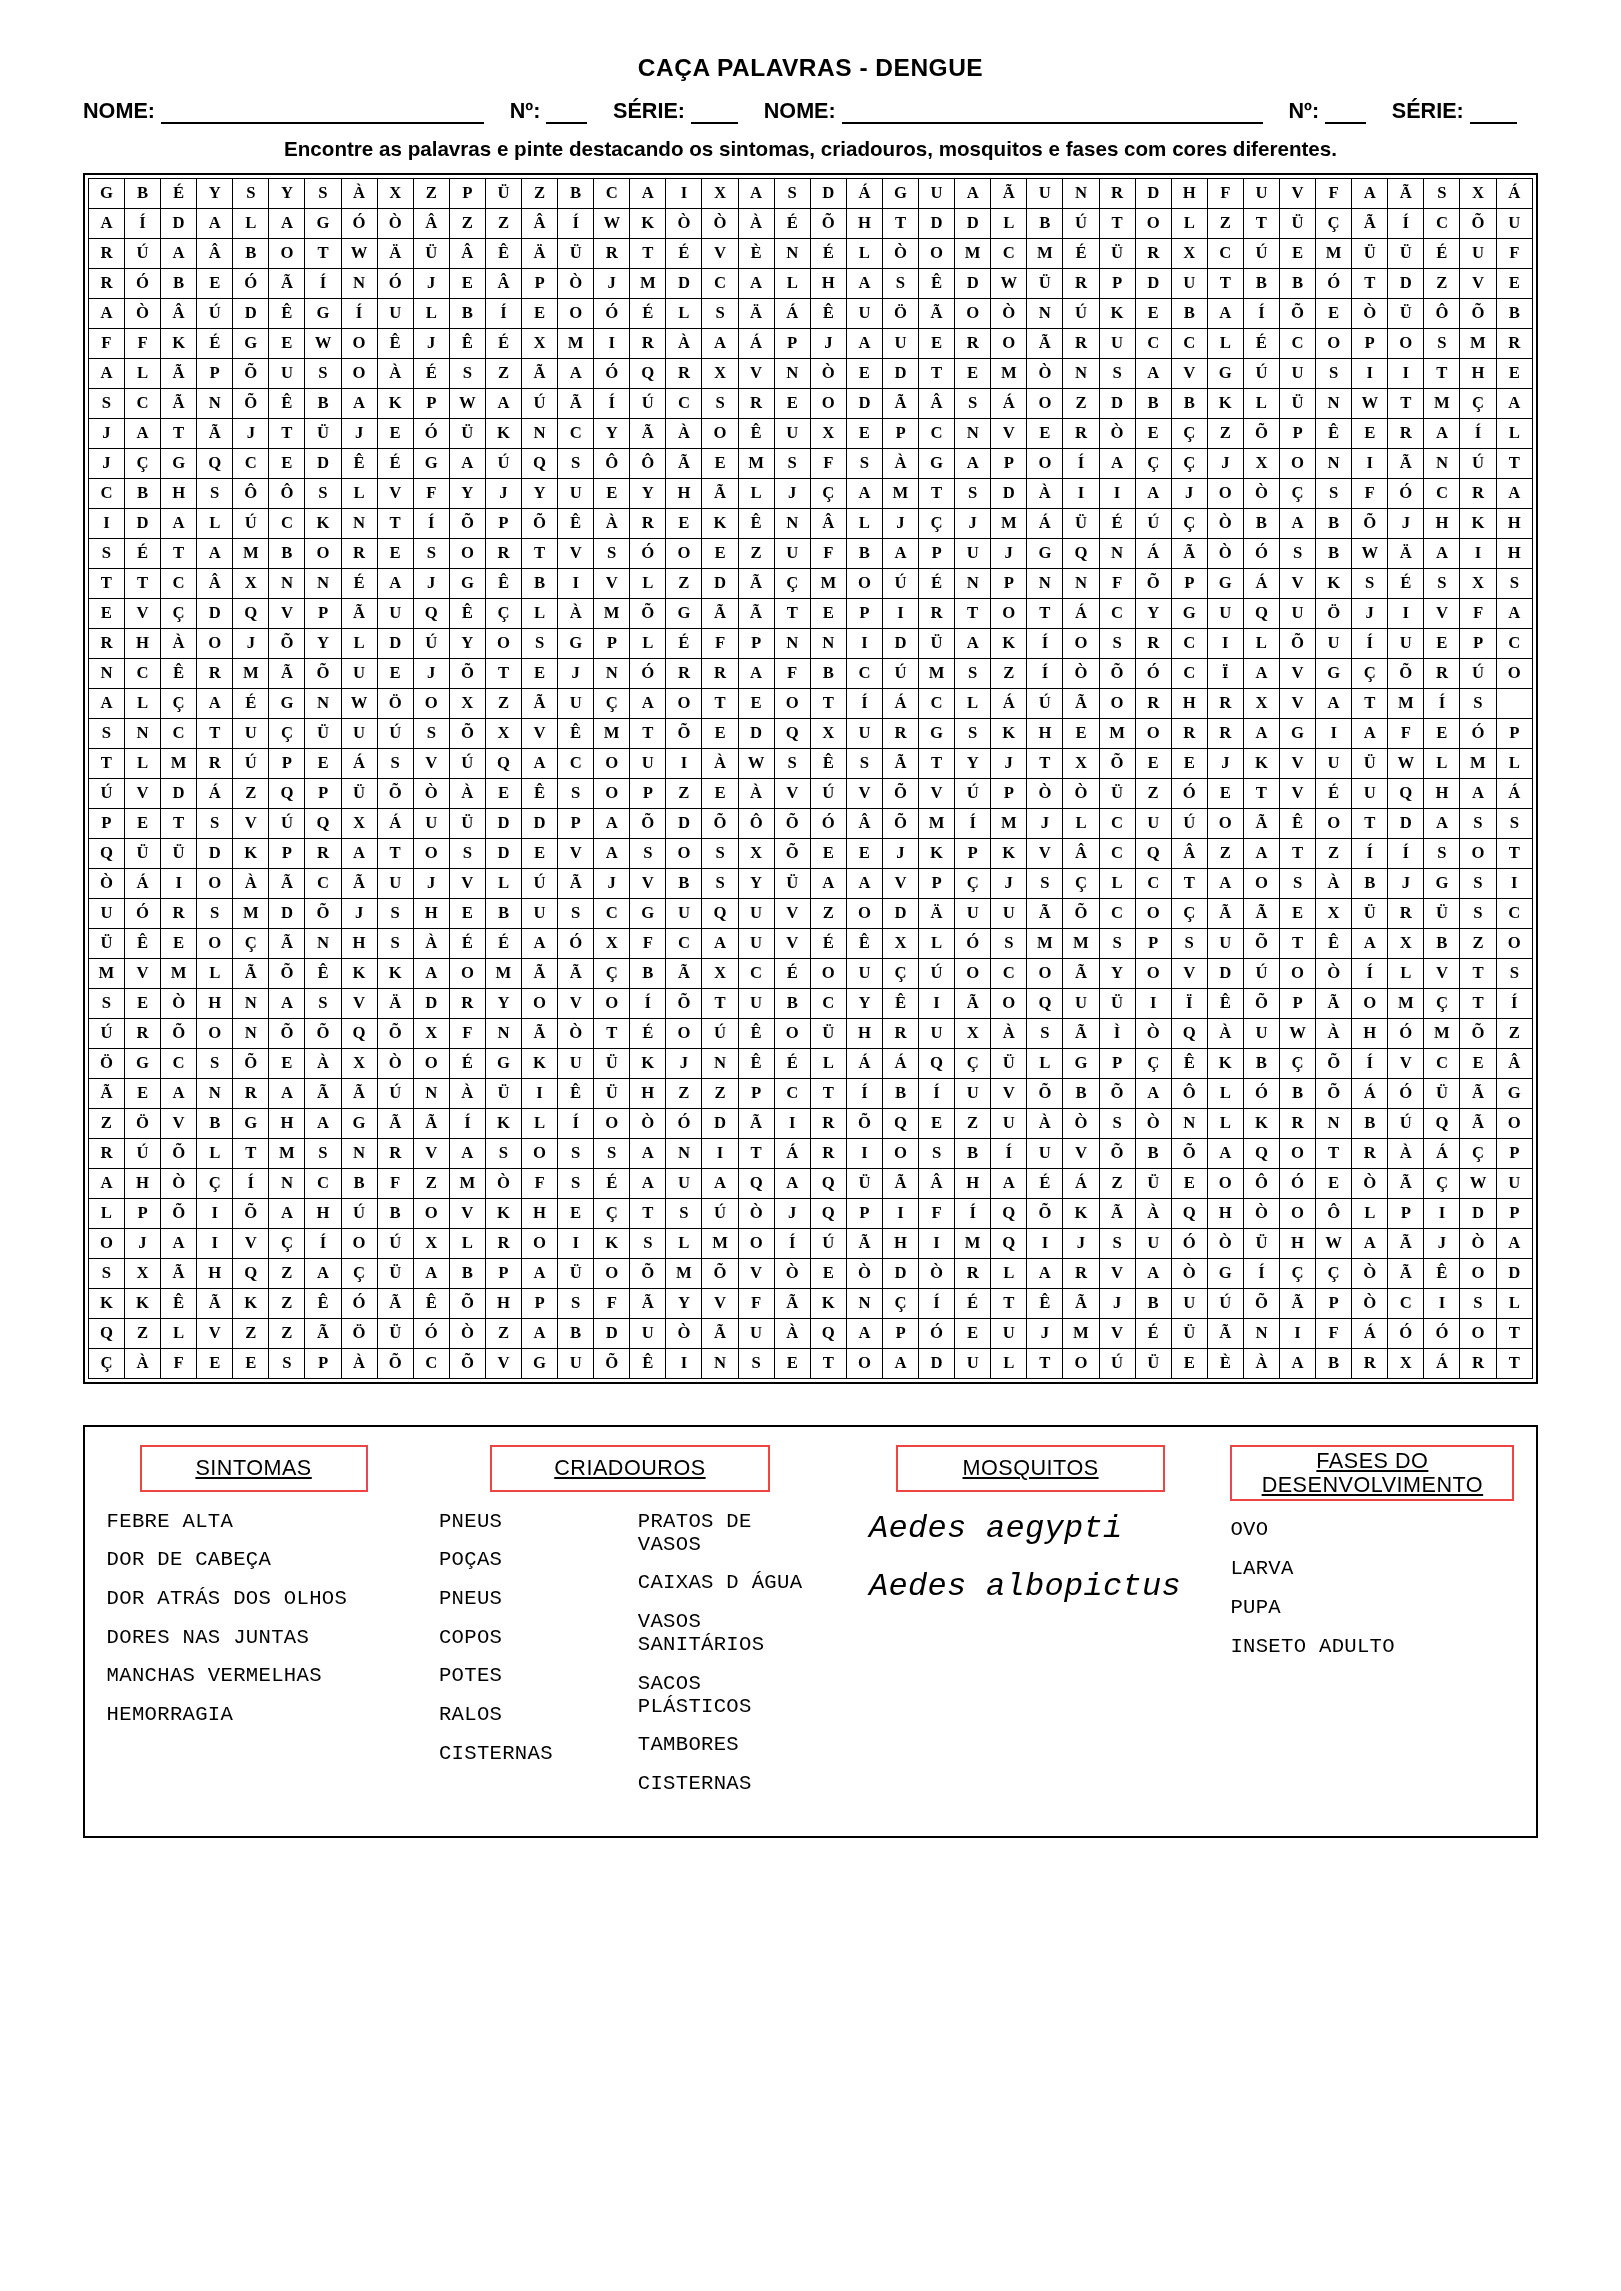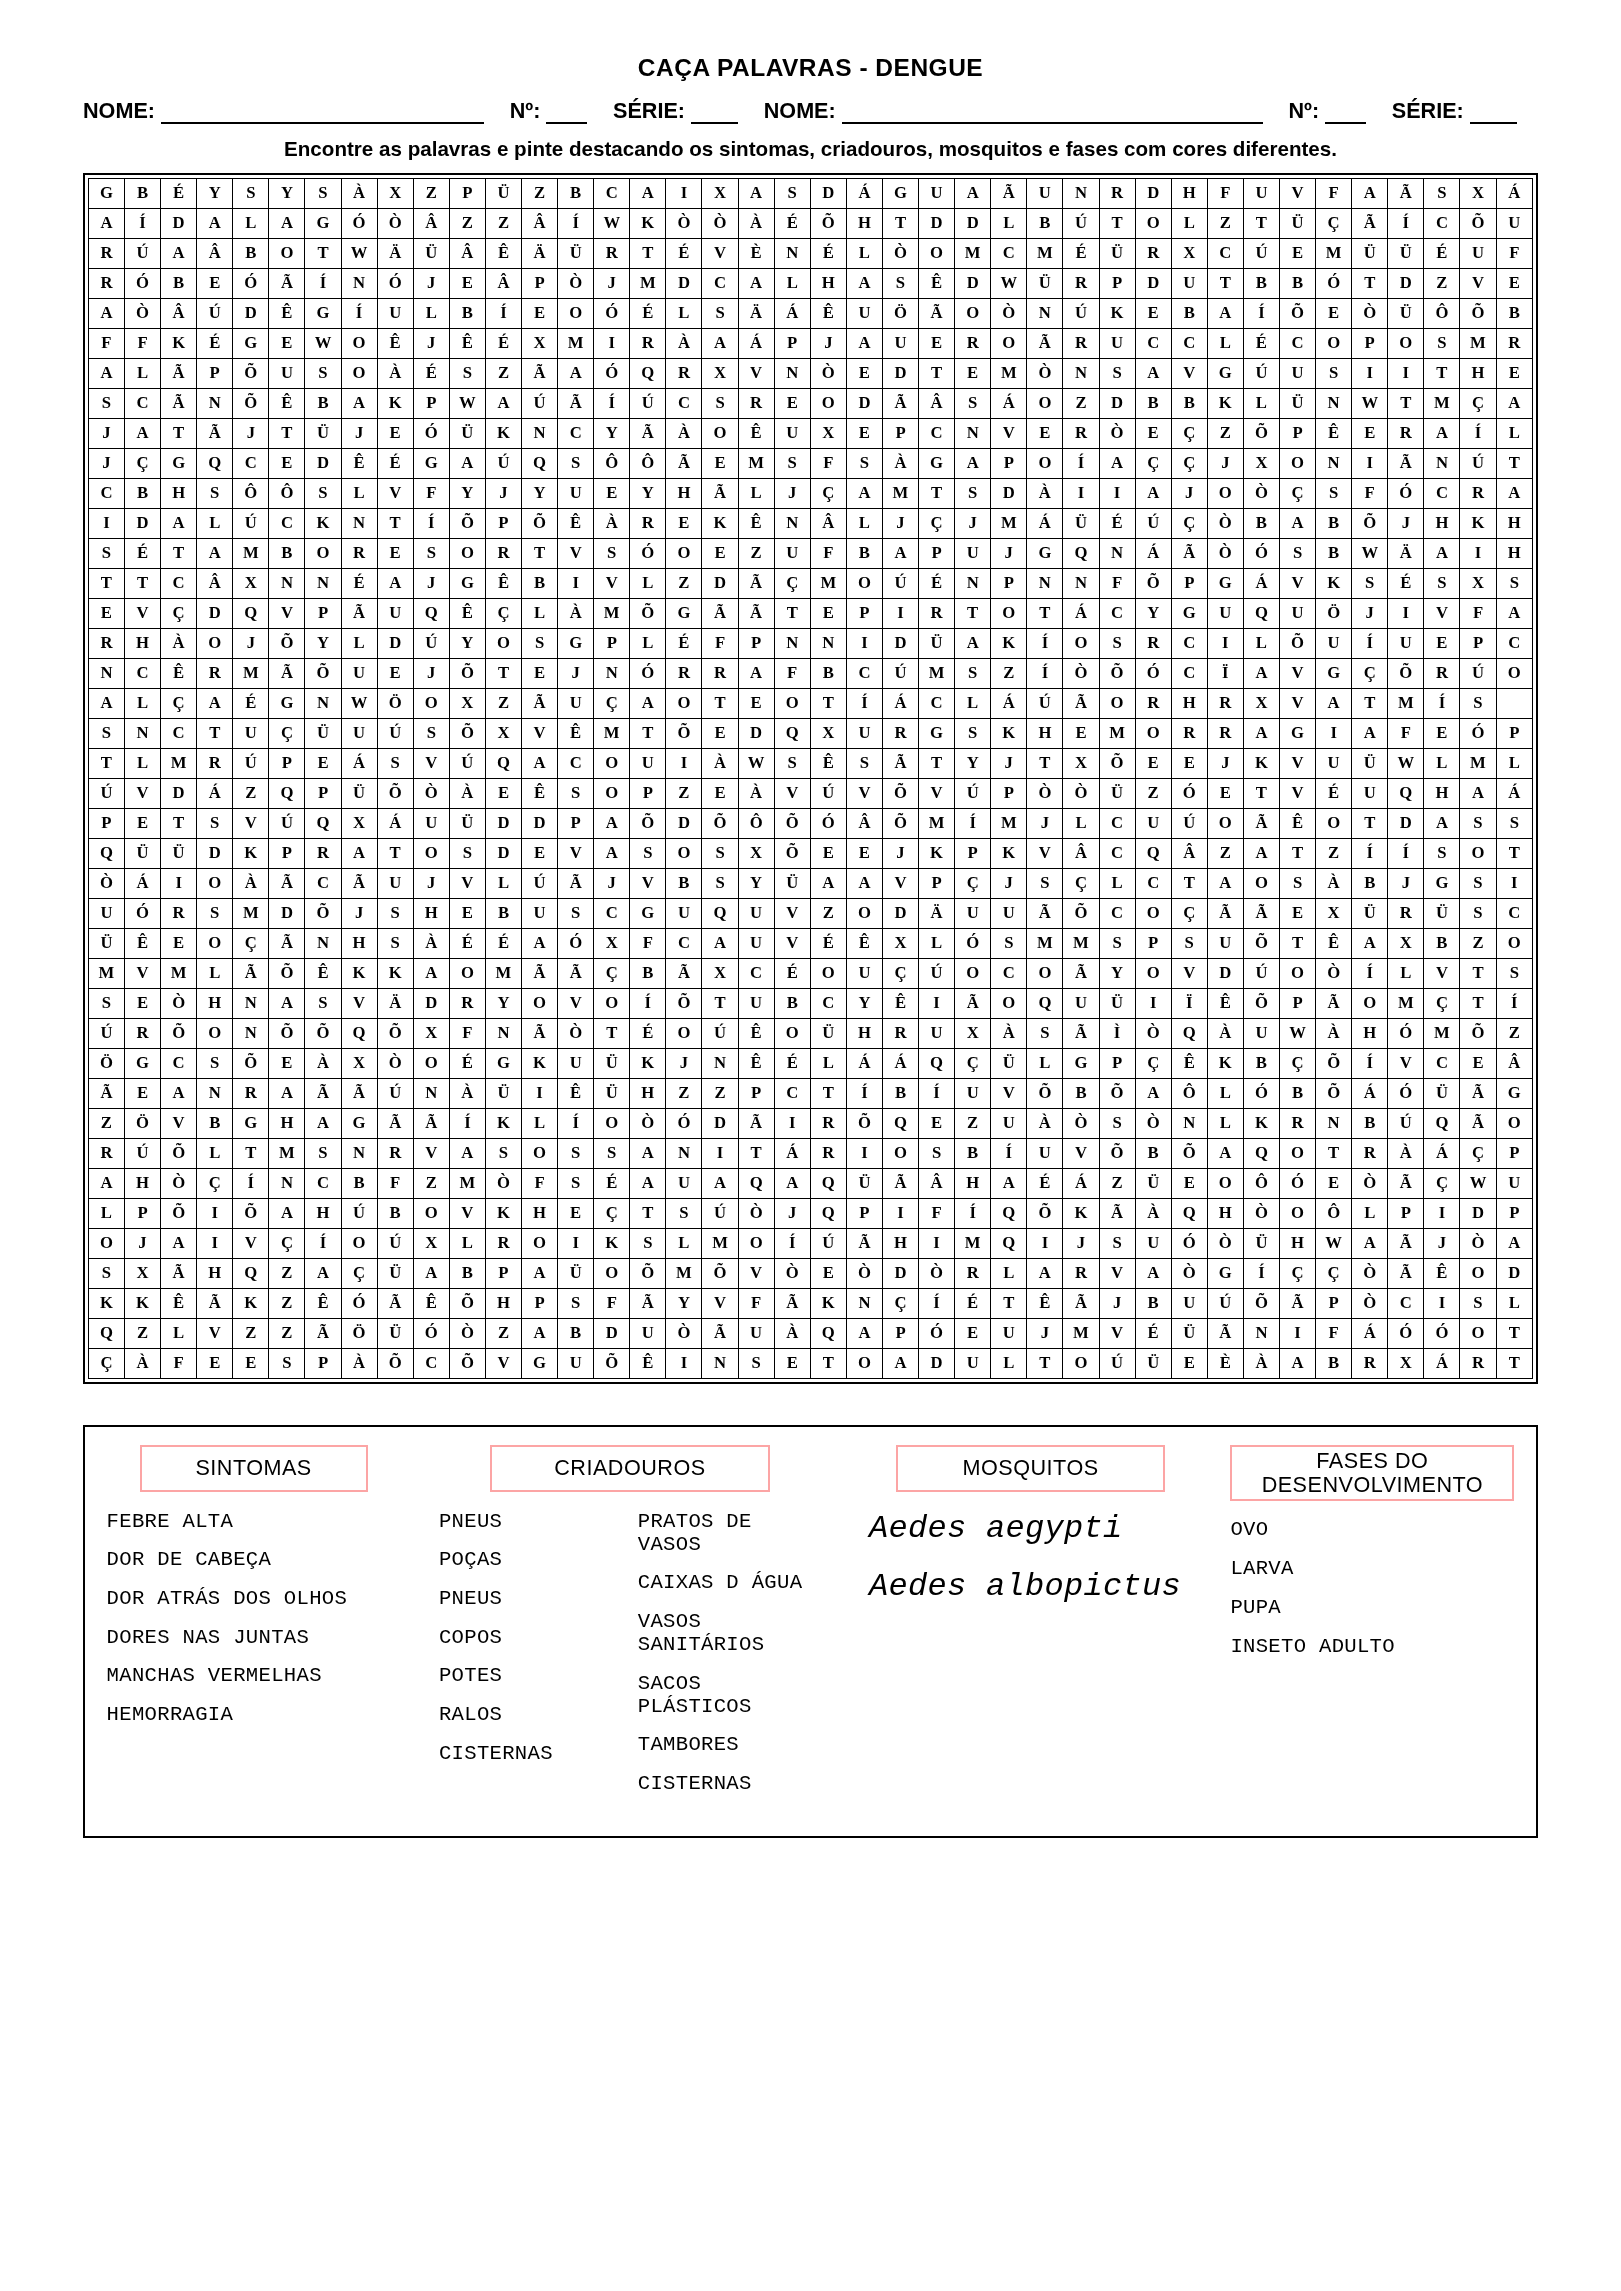--- a/index.html
+++ b/index.html
@@ -80,28 +80,29 @@
     border: 2px solid #000;
     padding: 17.6px 21.6px 25.5px 21.6px;
     display: flex;
     justify-content: space-between;
     gap: 9.8px;
   }
   .legend-col {
     flex: 1 1 0;
   }
   .cat-box {
-    border: 2px solid #fca5a5;
+    border: 2px solid #ef4444;
     text-align: center;
     font-size: 21.6px;
     font-weight: normal;
     padding: 8.8px 3.9px;
     margin-bottom: 17.6px;
     font-family: "Liberation Sans Narrow", "Liberation Sans", sans-serif;
     letter-spacing: 0.5px;
+    text-decoration: underline;
   }
   .cat-box.two-line { padding: 2px 2px; line-height: 1.12; }
   .word {
     font-size: 20.6px;
     margin-bottom: 15.7px;
     font-family: Liberation Mono, monospace;
     letter-spacing: 0.3px;
   }
   .word.italic {
     font-style: italic;

